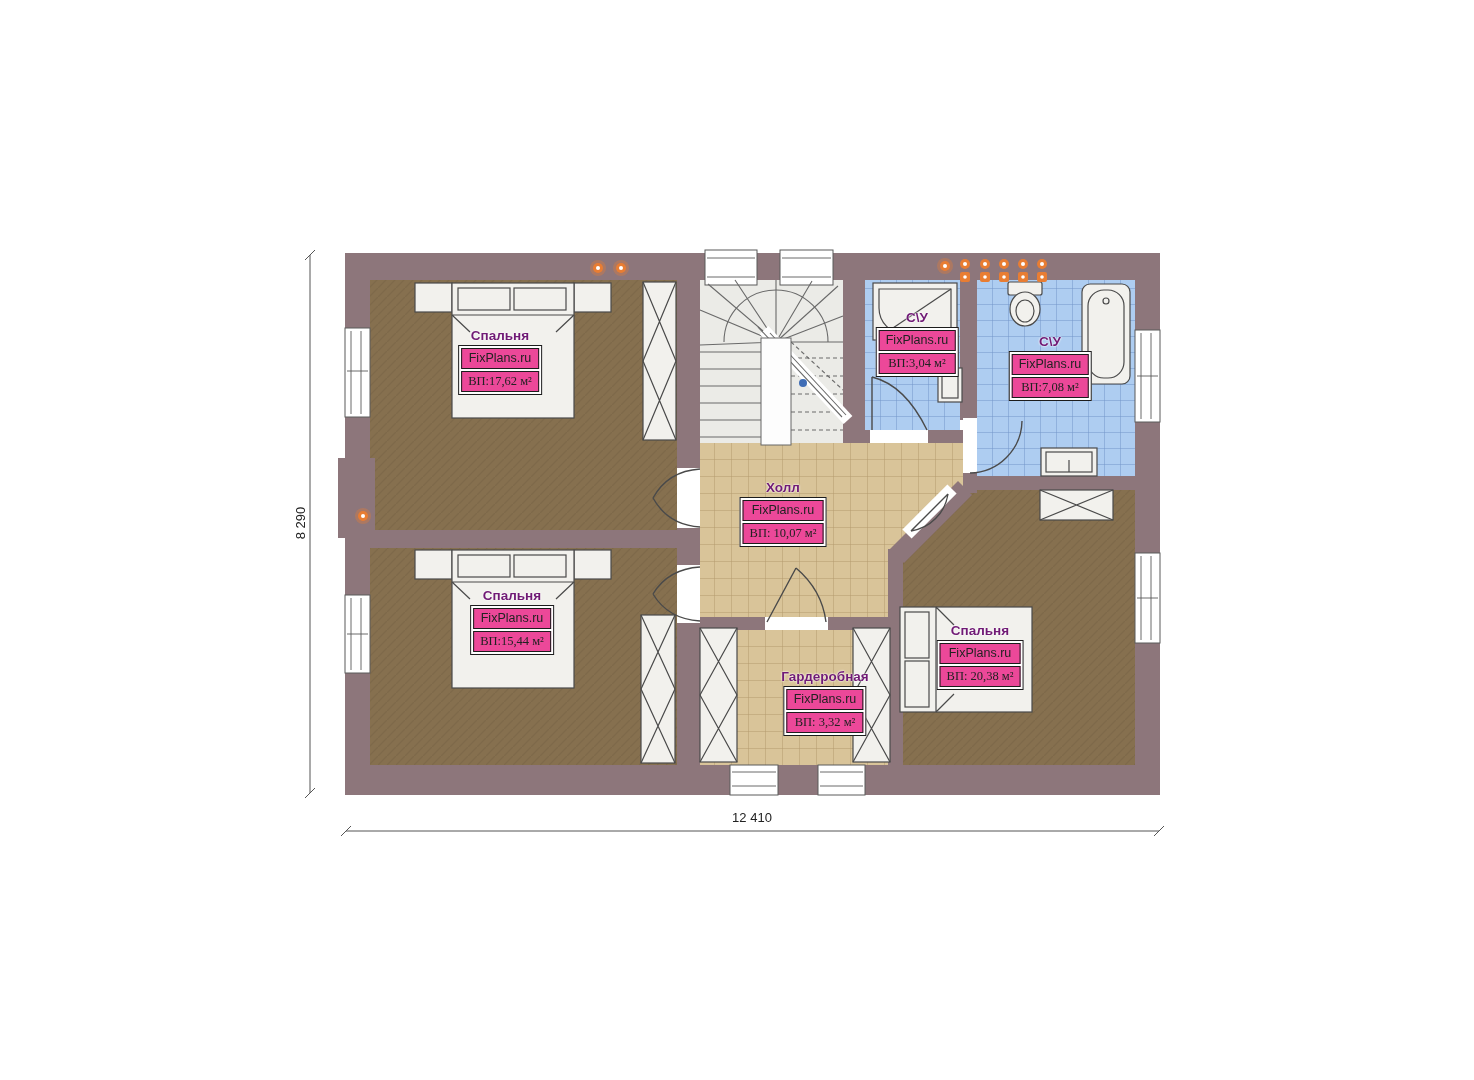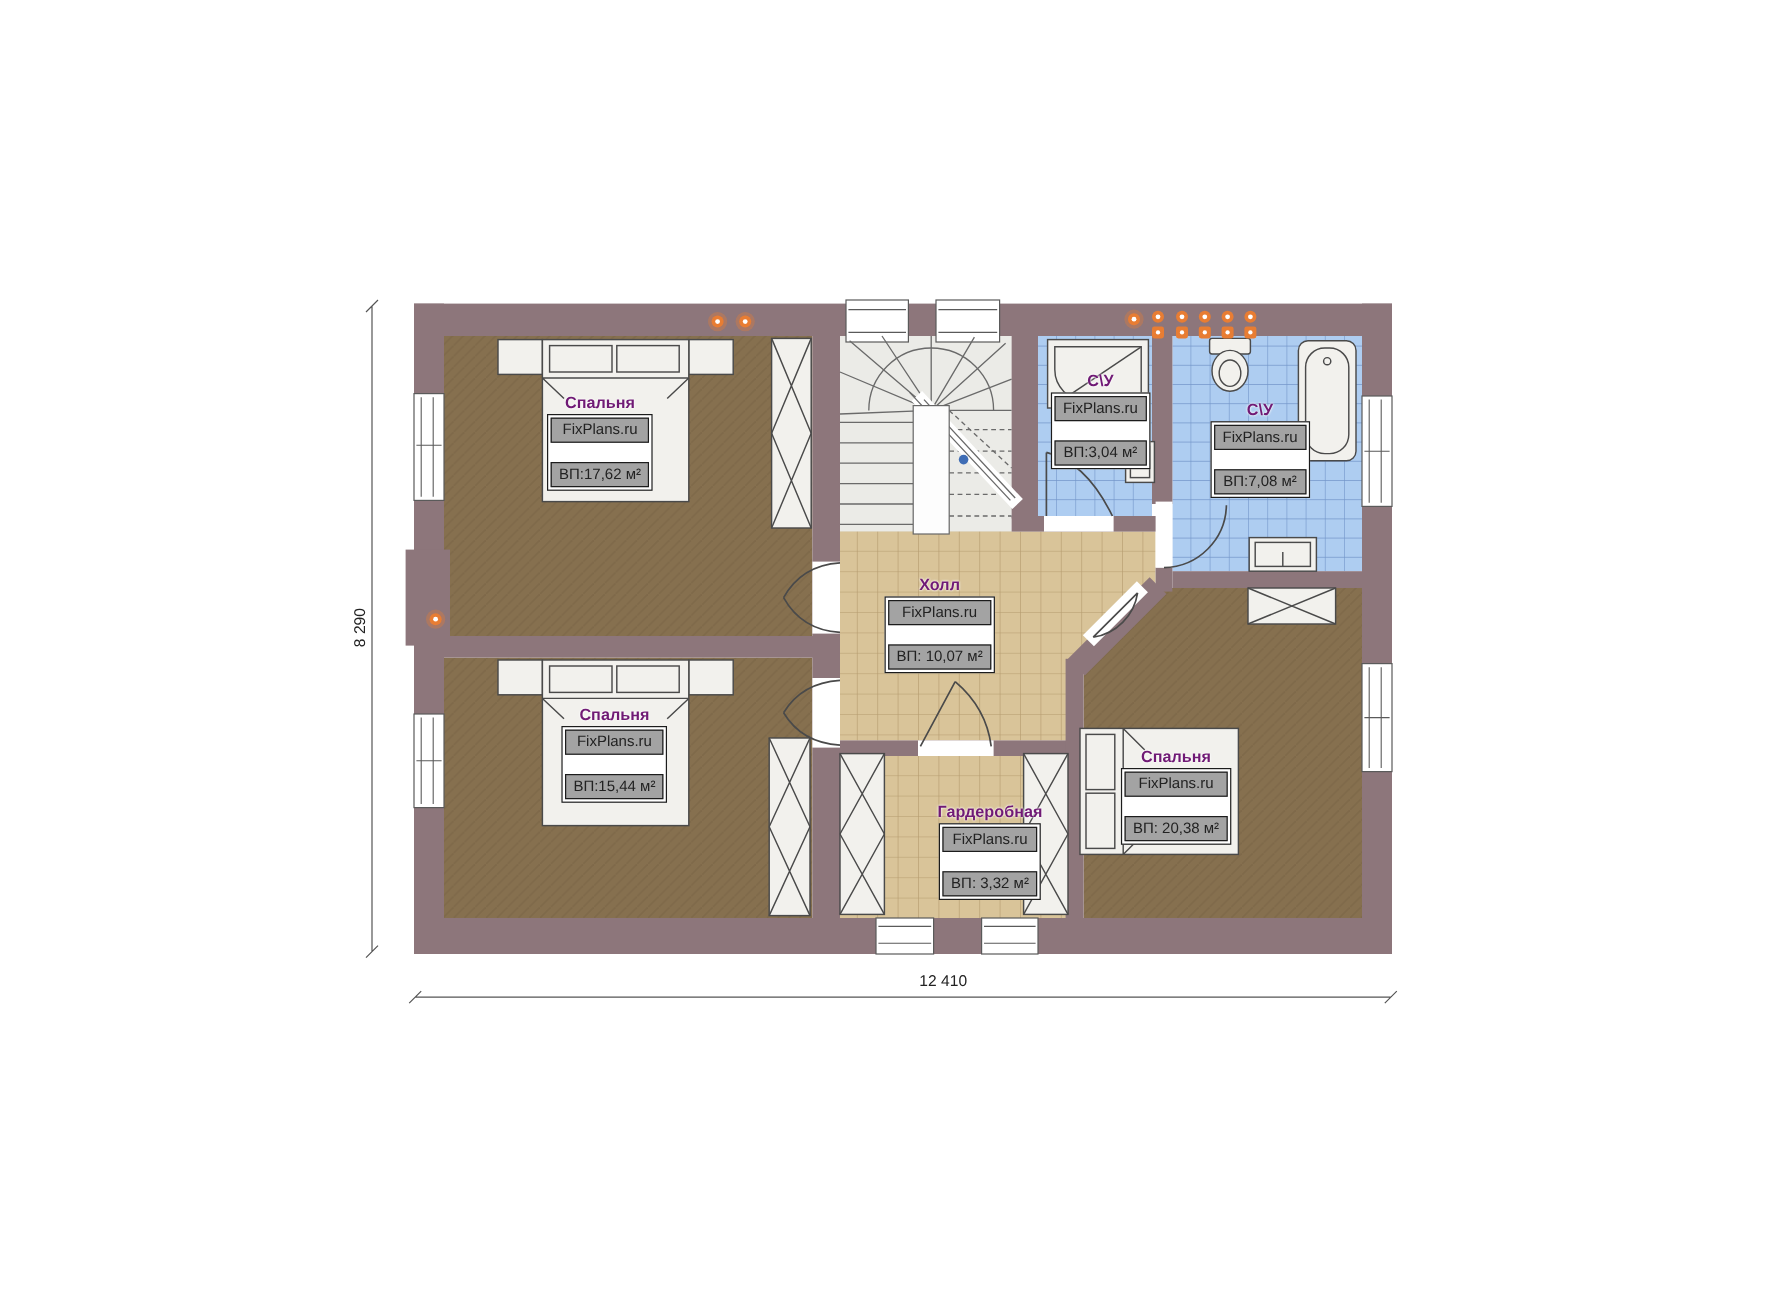--- a/index.html
+++ b/index.html
@@ -21,25 +21,25 @@
   .cutband{stroke:#fff;stroke-width:12;fill:none;}
   .win{fill:#fff;stroke:#5a5a5a;stroke-width:1;}
   .winline{stroke:#5a5a5a;stroke-width:0.9;fill:none;}
   .dim{stroke:#555;stroke-width:1;fill:none;}
 
   .room-label{position:absolute;transform:translateX(-50%);text-align:center;color:#111;z-index:3;}
   .room-name{font-weight:bold;font-size:13.5px;color:#701a75;
              text-shadow:0 0 2px rgba(255,255,255,.9),0 0 2px rgba(255,255,255,.9);}
   .label-box{display:inline-block;background:#fff;border:1px solid #1c1c1c;padding:2px;margin-top:2px;}
   .label-cell{border:1px solid #1c1c1c;padding:0 6px;font-size:12.5px;line-height:1.5;
-              white-space:nowrap;color:#222;background:#a3a3a3;}
-  .label-cell + .label-cell{margin-top:16px;}
+              white-space:nowrap;color:#222;background:#ec4899;}
+  .label-cell + .label-cell{margin-top:2px;font-family:Liberation Serif, serif;}
 
   .dim-label{position:absolute;font-size:13px;color:#222;z-index:3;}
-  #dim-w{left:786px;top:810px;transform:translateX(-50%);}
+  #dim-w{left:752px;top:810px;transform:translateX(-50%);}
   #dim-h{left:300px;top:523px;transform:translate(-50%,-50%) rotate(-90deg);}
 </style>
 </head>
 <body>
 
 <div class="stage">
 
 <svg width="1474" height="1080" viewBox="0 0 1474 1080" style="position:absolute;left:0;top:0;z-index:1;">
   <defs>
     <pattern id="tanTiles" width="17" height="17" patternUnits="userSpaceOnUse">

